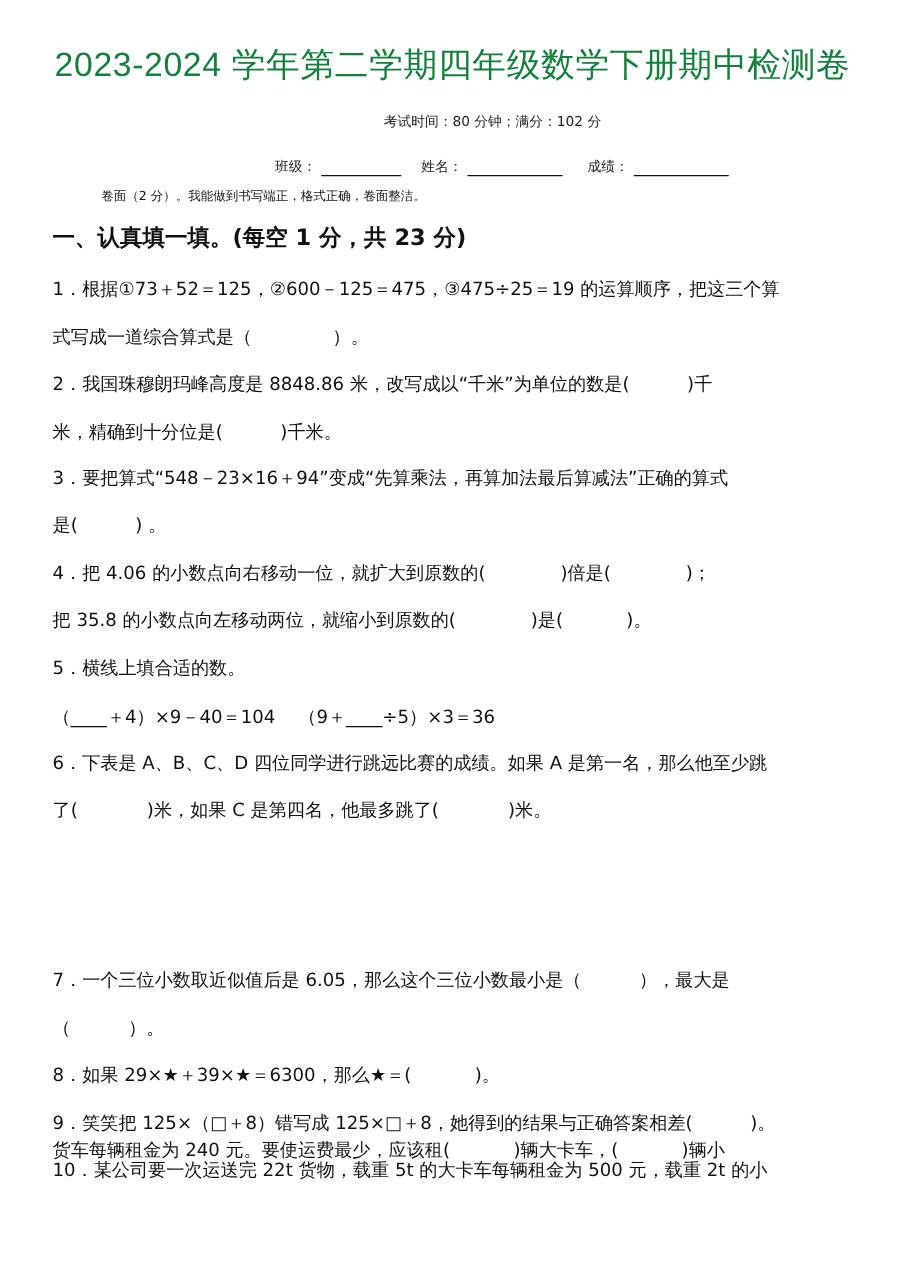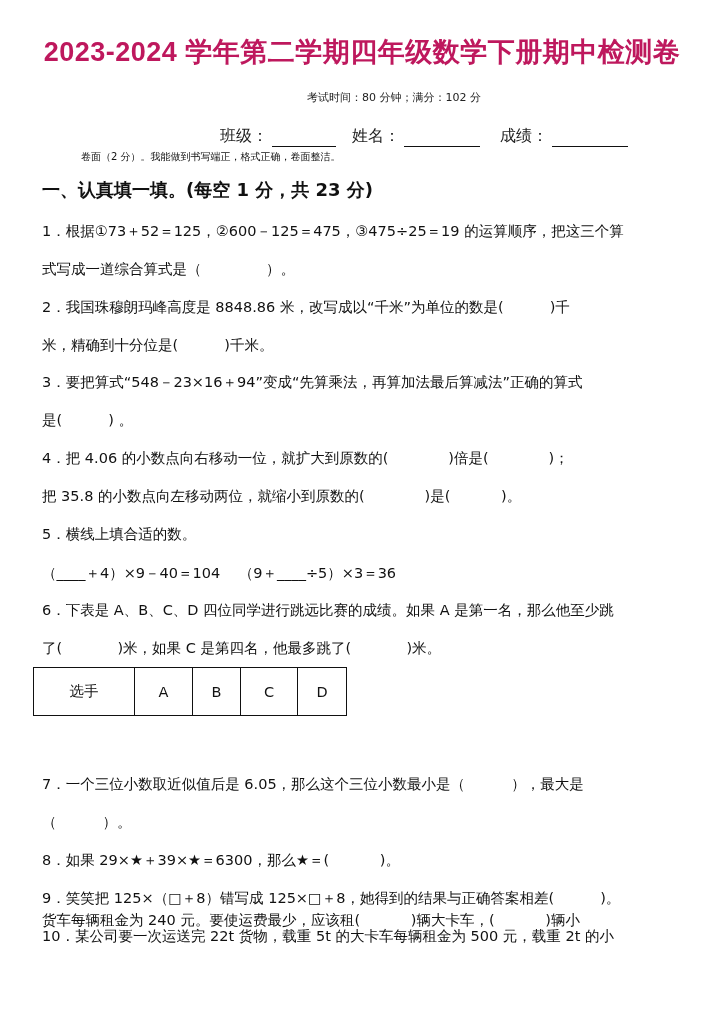--- a/index.html
+++ b/index.html
@@ -3,29 +3,29 @@
 <meta charset="utf-8">
 <style>
   html, body { margin: 0; padding: 0; background: #ffffff; }
   body {
     width: 724px; height: 1024px; overflow: hidden; position: relative;
     font-family: "DejaVu Sans", "Liberation Sans", sans-serif;
     color: #111111;
   }
   .title {
     position: absolute; top: 34px; left: 0; width: 724px; text-align: center;
-    font-size: 27px; font-weight: bold; letter-spacing: 0.5px; color: #be185d;
+    font-size: 27px; font-weight: normal; letter-spacing: 0.5px; color: #15803d;
     font-family: "Liberation Sans", "DejaVu Sans", sans-serif;
   }
   .exam-info {
     position: absolute; top: 90px; left: 0; width: 724px; text-align: center;
     font-size: 11px; color: #222; padding-left: 32px;
   }
   .student-fields {
-    position: absolute; top: 126px; left: 220px; font-size: 16px; color: #222;
+    position: absolute; top: 126px; left: 220px; font-size: 11px; color: #222;
     display: flex; align-items: flex-end; white-space: nowrap; justify-content: space-between;
   }
   .student-fields .fld { display: flex; align-items: flex-end; margin-right: 16px; }
   .student-fields .line { display: inline-block; border-bottom: 1px solid #111; height: 12px; margin-left: 4px; }
   .neat-note { position: absolute; top: 150px; left: 42px; font-size: 10px; margin-left: 39px; }
   .section-heading {
     position: absolute; top: 178px; left: 42px; font-size: 18px; font-weight: bold;
   }
   .q { position: absolute; left: 42px; font-size: 14.5px; white-space: nowrap; }
   .line-gap { white-space: pre; }
@@ -81,27 +81,20 @@
 <div class="q line-gap" style="top:487px">把 35.8 的小数点向左移动两位，就缩小到原数的(             )是(           )。</div>
 
 <div class="q line-gap" style="top:525px">5．横线上填合适的数。</div>
 <div class="q line-gap" style="top:564px">（____＋4）×9－40＝104    （9＋____÷5）×3＝36</div>
 
 <div class="q line-gap" style="top:601px">6．下表是 A、B、C、D 四位同学进行跳远比赛的成绩。如果 A 是第一名，那么他至少跳</div>
 <div class="q line-gap" style="top:639px">了(            )米，如果 C 是第四名，他最多跳了(            )米。</div>
 
 <table class="scores">
   <tbody>
-      <tr>
-    <td class="h">选手</td>
-    <td class="a">A</td>
-    <td class="b">B</td>
-    <td class="c">C</td>
-    <td class="d">D</td>
-  </tr>
 </tbody>
   </table>
 
 <div class="q line-gap" style="top:775px">7．一个三位小数取近似值后是 6.05，那么这个三位小数最小是（          ），最大是</div>
 <div class="q line-gap" style="top:813px">（          ）。</div>
 
 <div class="q line-gap" style="top:851px">8．如果 29×★＋39×★＝6300，那么★＝(           )。</div>
 
 <div class="q line-gap" style="top:889px">9．笑笑把 125×（□＋8）错写成 125×□＋8，她得到的结果与正确答案相差(          )。</div>
 

